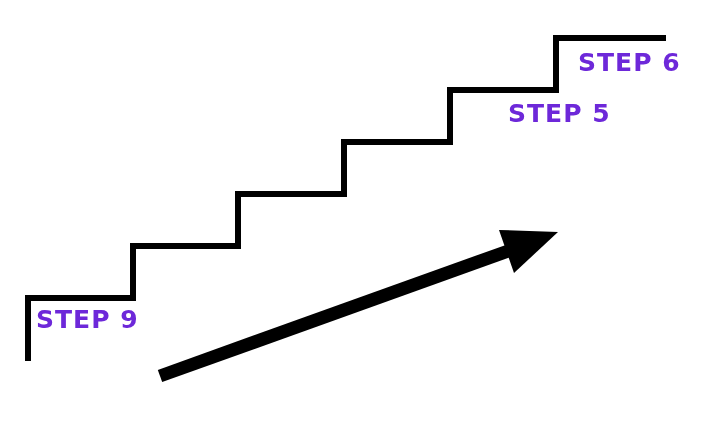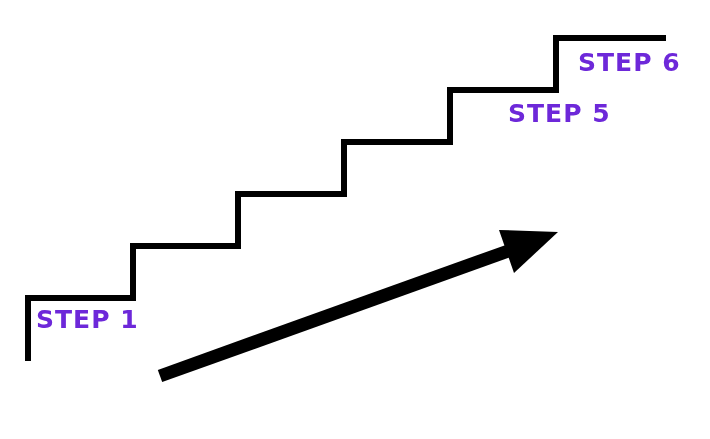--- a/index.html
+++ b/index.html
@@ -51,17 +51,17 @@
              L 344 142 L 450 142
              L 450 90  L 556 90
              L 556 38  L 663 38" fill="none" stroke-width="6" stroke-linecap="square" stroke-linejoin="miter" stroke="#000000"></path>
 
     <g>
       <line x1="160" y1="376" x2="508" y2="251" stroke-width="13" stroke-linecap="butt" stroke="#000000"></line>
       <polygon points="558,232 499,230 514,273" fill="#000000"></polygon>
     </g>
   </svg>
 
-  <span class="step-label pos-1">STEP 1</span>
+  <span class="step-label pos-1">STEP 9</span>
   <span class="step-label pos-5">STEP 5</span>
   <span class="step-label pos-6">STEP 6</span>
 
 </div>
 
 </body></html>

